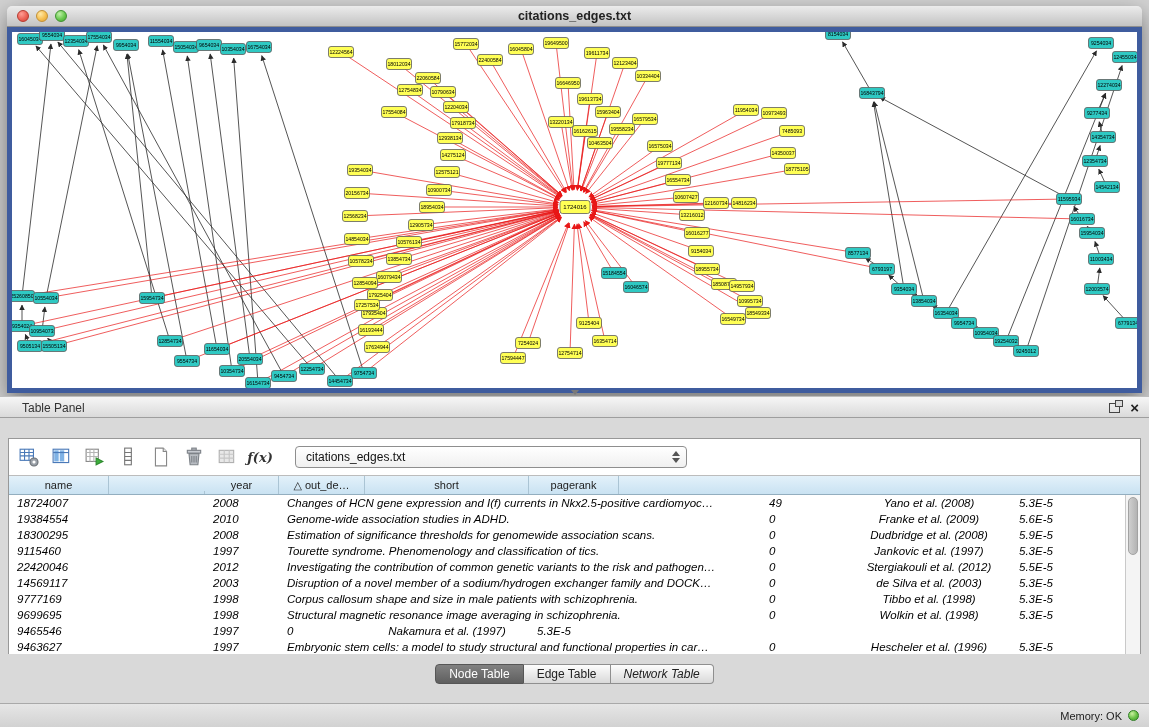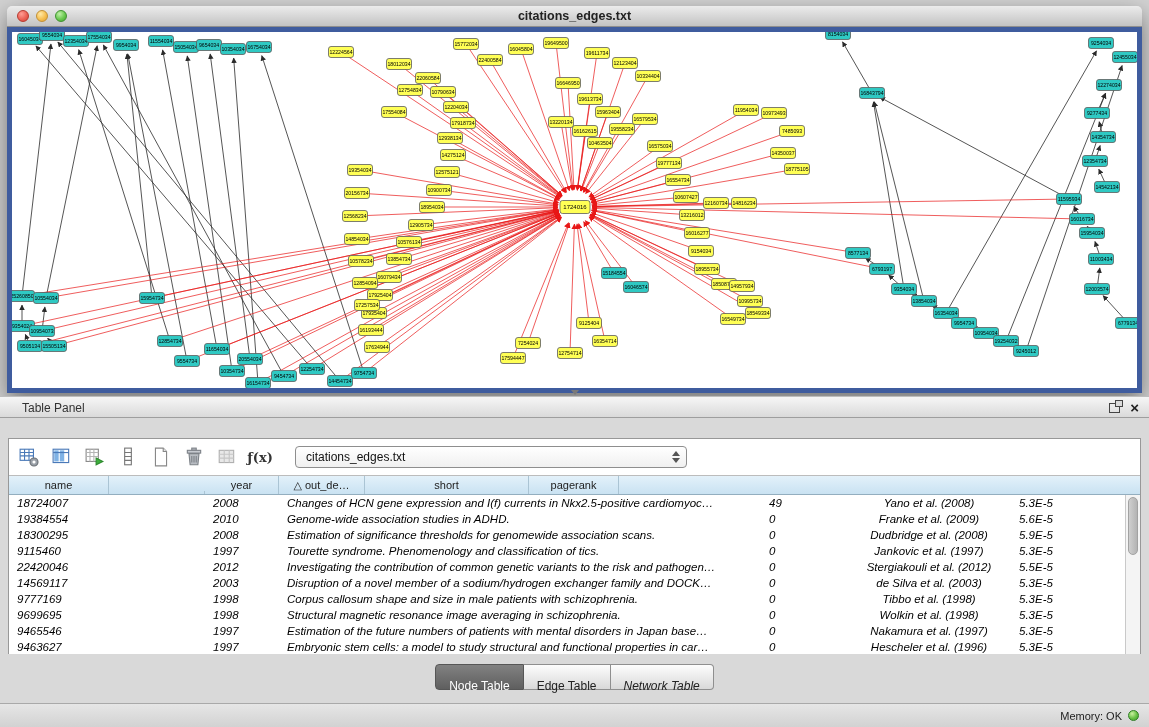--- a/index.html
+++ b/index.html
@@ -28,21 +28,21 @@
   .panel-title { font-size:12px; color:#333; line-height:22px; padding-left:22px; }
   .panel-actions { position:absolute; right:10px; top:0; height:22px; display:flex; align-items:center; gap:10px; }
   .float-ic { width:11px; height:10px; border:1.5px solid #444; display:inline-block; position:relative; }
   .float-ic::after { content:""; position:absolute; right:-4px; top:-4px; width:6px; height:5px; border:1.5px solid #444; background:#dadada; }
   .close-ic { font-size:15px; font-weight:bold; color:#222; line-height:22px; cursor:default; }
 
   .panel-content { position:absolute; left:8px; right:8px; top:42px; height:216px;
     background:#ffffff; border:1px solid #989898; }
   .toolbar { height:36px; display:flex; align-items:center; padding:0 8px; gap:9px; background:#fff; }
   .tb-ic { width:24px; height:24px; display:flex; align-items:center; justify-content:center; border-radius:3px; }
-  .fx { font-size:13px; font-weight:bold; color:#333; font-family:"DejaVu Serif", serif; }
+  .fx { font-size:13px; font-style:italic; font-weight:bold; color:#333; font-family:"DejaVu Serif", serif; }
   .combo { margin-left:14px; width:392px; height:22px; border:1px solid #8e8e8e; border-radius:4px;
     background:linear-gradient(#ffffff,#f0f0f0); display:flex; align-items:center; padding:0 6px 0 10px;
     font-size:12px; color:#111; position:relative; }
   .combo-arrows { margin-left:auto; display:flex; flex-direction:column; gap:2px; }
   .combo-arrows i { display:block; width:0; height:0; border-left:4px solid transparent; border-right:4px solid transparent; }
   .arr-up { border-bottom:5px solid #555; }
   .arr-dn { border-top:5px solid #555; }
 
   .grid { position:relative; height:179px; border-top:1px solid #bcbcbc; overflow:hidden; }
   .grid-header { display:flex; height:19px; background:linear-gradient(#e3f1fa,#c9e2f2);
@@ -51,21 +51,21 @@
     overflow:hidden; white-space:nowrap; }
   .grid-body { position:absolute; left:0; top:19px; right:15px; bottom:0; overflow:hidden; background:#fff; }
   .trow { display:flex; height:16px;font-style:italic; }
   .tcell { font-size:11.5px; color:#000; line-height:16px; padding-left:8px; overflow:hidden; white-space:nowrap; }
   .c0{width:100px;} .c1{width:96px;margin-top:15px;} .c2{width:74px;} .c3{width:482px;} .c4{width:86px;} .c5{width:164px; text-align:center; padding-left:0;} .c6{width:90px;}
   .vscroll { position:absolute; right:0; top:19px; bottom:0; width:15px; background:#f4f4f4; border-left:1px solid #c9c9c9; }
   .vthumb { position:absolute; left:2px; right:2px; top:2px; height:58px; border-radius:6px;
     background:linear-gradient(90deg,#cfcfcf,#b3b3b3); border:1px solid #a2a2a2; }
 
   .tabs { position:absolute; left:0; right:0; top:268px; display:flex; justify-content:center; }
-  .tab { height:20px; line-height:19px; padding:12px 13px; font-size:12px; color:#222;
+  .tab { height:20px; line-height:19px; padding:0 13px; font-size:12px; color:#222;
     background:linear-gradient(#fdfdfd,#d9d9d9); border:1px solid #8f8f8f; border-left:none; }
   .tab:first-child { border-left:1px solid #8f8f8f; border-radius:4px 0 0 4px; }
   .tab:last-child { border-radius:0 4px 4px 0;font-style:italic; }
   .tab.active { background:linear-gradient(#818181,#5f5f5f); color:#fff; border-color:#565656; }
 
   .resize-handle { position:absolute; left:50%; top:390px; width:0; height:0; margin-left:-4px;
     border-left:4px solid transparent; border-right:4px solid transparent; border-top:5px solid #7a7a7a; }
 
   .statusbar { position:absolute; left:0; bottom:0; width:1149px; height:24px;
     background:linear-gradient(#e6e6e6,#d2d2d2); border-top:1px solid #a9a9a9;
@@ -882,21 +882,20 @@
               <div class="tcell c2">1998</div>
               <div class="tcell c3">Structural magnetic resonance image averaging in schizophrenia.</div>
               <div class="tcell c4">0</div>
               <div class="tcell c5">Wolkin et al. (1998)</div>
               <div class="tcell c6">5.3E-5</div>
             </div>
             <div class="trow">
               <div class="tcell c0">9465546</div>
               <div class="tcell c1">1</div>
               <div class="tcell c2">1997</div>
-              <div class="tcell c3">Estimation of the future numbers of patients with mental disorders in Japan base…</div>
               <div class="tcell c4">0</div>
               <div class="tcell c5">Nakamura et al. (1997)</div>
               <div class="tcell c6">5.3E-5</div>
             </div>
             <div class="trow">
               <div class="tcell c0">9463627</div>
               <div class="tcell c1">1</div>
               <div class="tcell c2">1997</div>
               <div class="tcell c3">Embryonic stem cells: a model to study structural and functional properties in car…</div>
               <div class="tcell c4">0</div>

